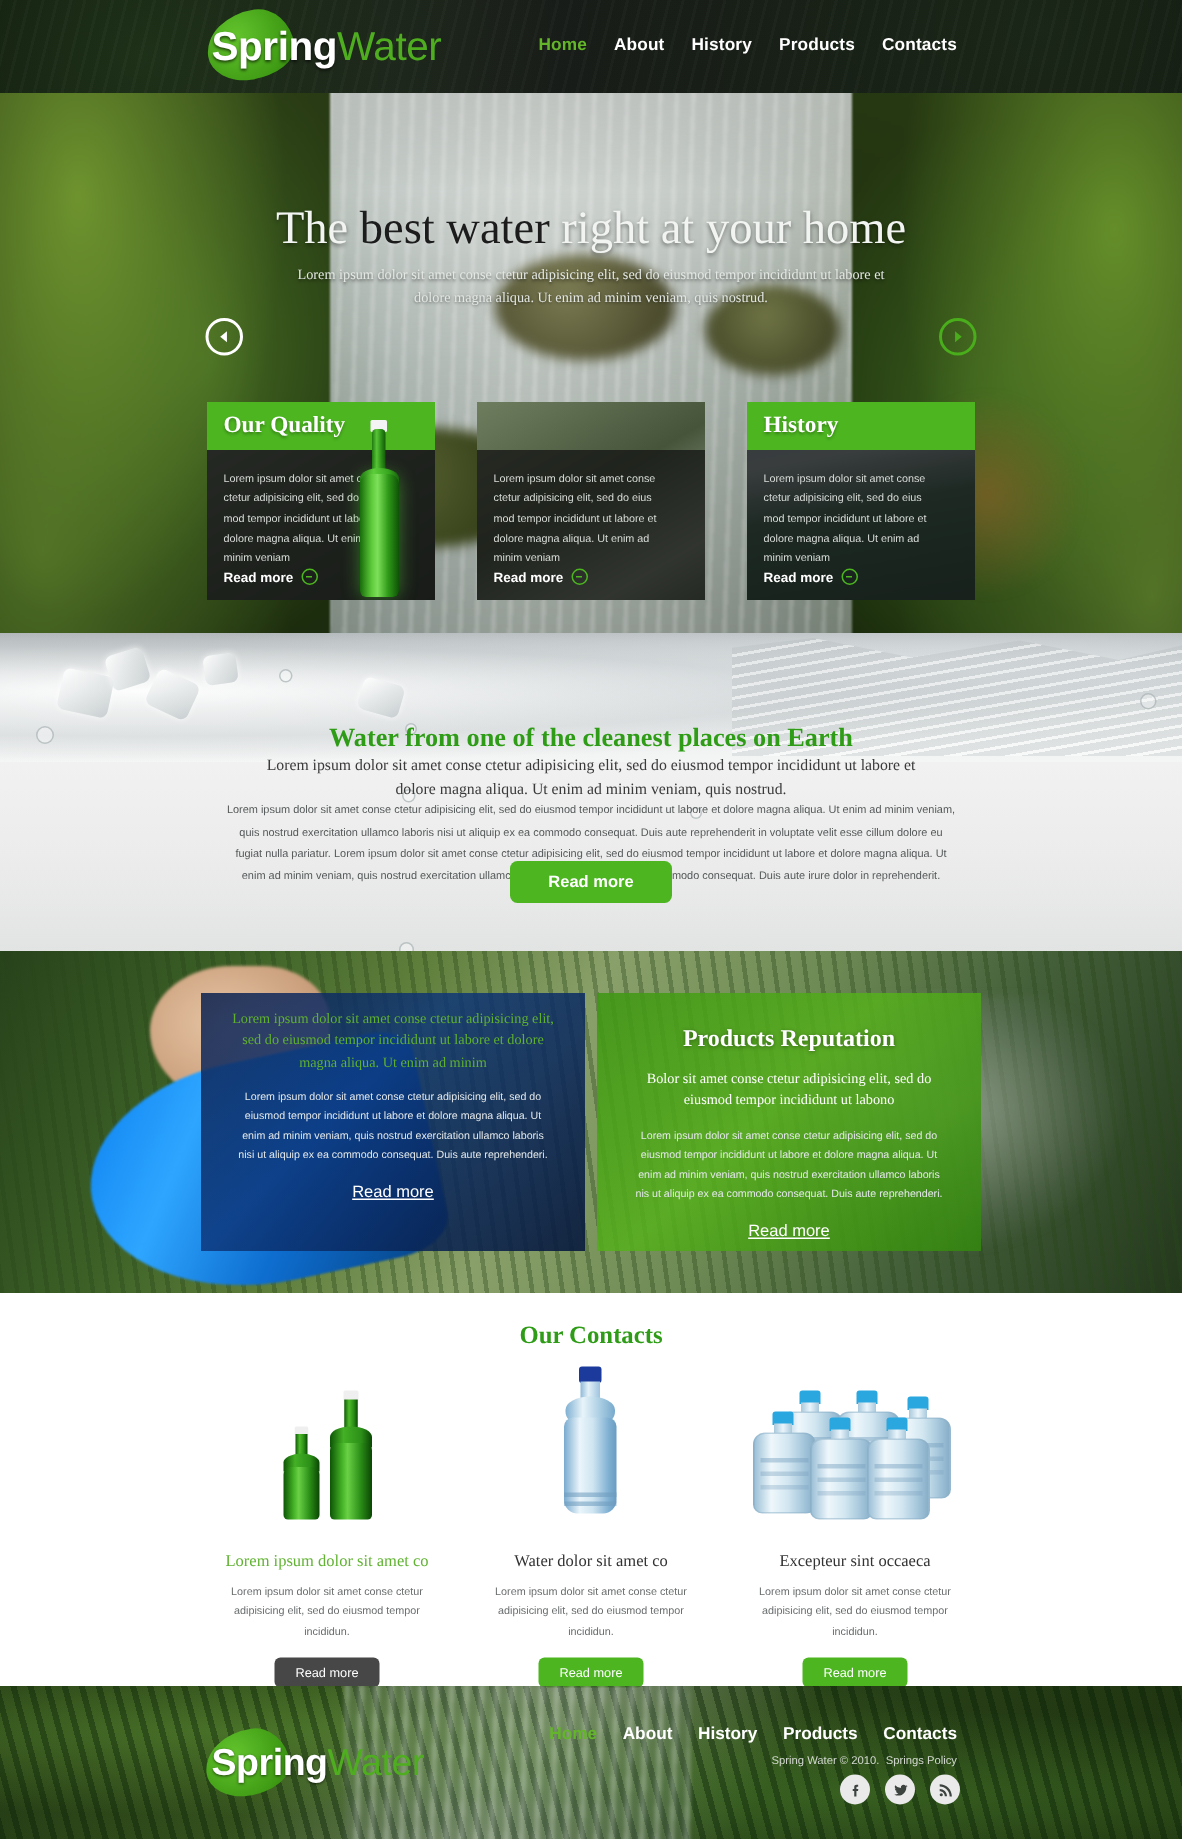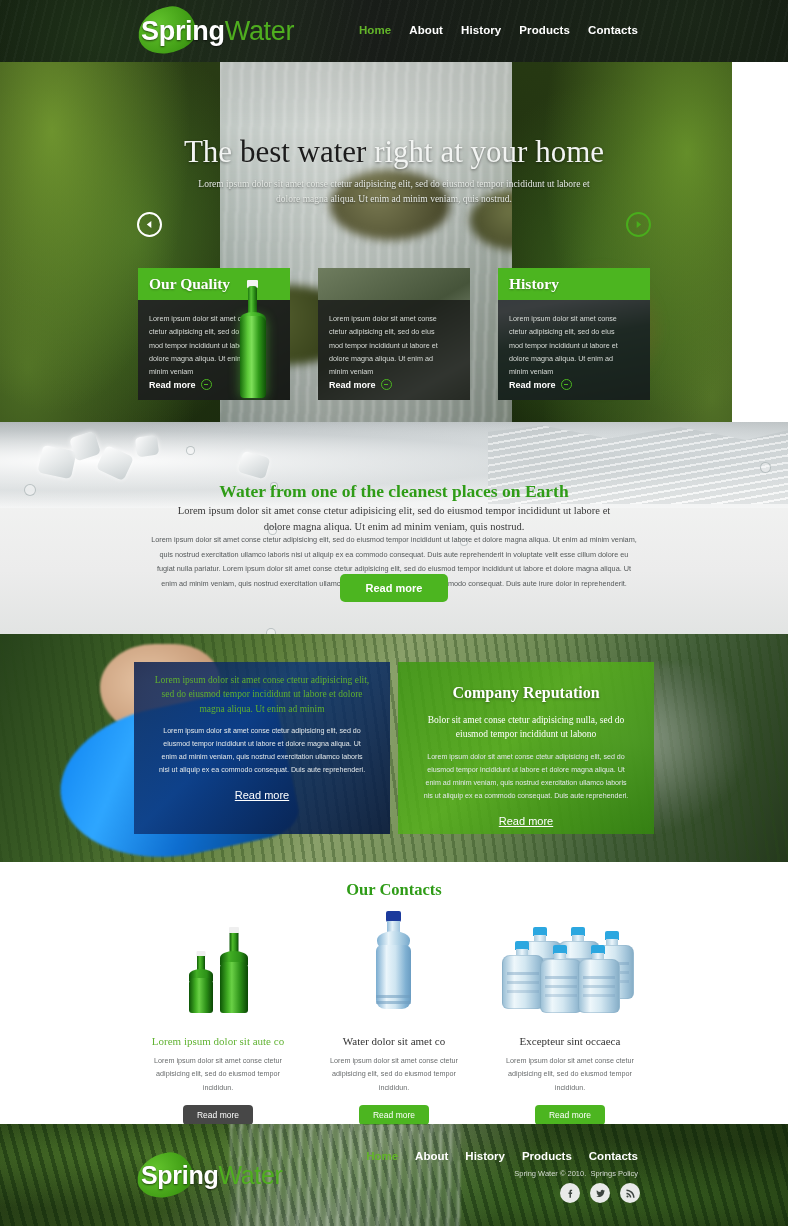--- a/index.html
+++ b/index.html
@@ -43,21 +43,21 @@
 
   .topnav{position:absolute;right:150px;top:24px;display:flex;gap:18px;}
   .topnav a{
     font-size:11.5px;color:#ffffff;text-decoration:none;font-weight:bold;
     letter-spacing:.1px;
   }
   .topnav a.active{color:#63b52a;}
 
   
   .hero{
-    position:absolute;left:0;top:55px;width:732px;height:398px;overflow:hidden;
+    position:absolute;left:0;top:55px;width:788px;height:398px;overflow:hidden;
     background:
       linear-gradient(180deg, rgba(12,18,10,.55) 0%, rgba(0,0,0,0) 18%),
       linear-gradient(90deg,#2e3a22 0%,#435026 9%,#6c7d6a 22%,#a8b2ad 33%,#c6cbc6 44%,#b6bcb6 55%,#8d968c 66%,#5e6b4c 78%,#3e4a2c 88%,#2b3520 100%);
   }
   .hero-falls{
     position:absolute;left:165px;top:-30px;width:460px;height:460px;
     background:
       repeating-linear-gradient(92deg, rgba(255,255,255,.20) 0px, rgba(255,255,255,.20) 3px, rgba(190,200,195,.05) 3px, rgba(190,200,195,.05) 11px),
       linear-gradient(180deg, rgba(235,238,236,.75), rgba(160,170,165,.45) 55%, rgba(90,100,92,.6));
     filter:blur(1.2px);
@@ -483,22 +483,22 @@
       <div class="bluebottle"></div>
     </div>
 
     <div class="panel panel-about">
       <p class="lead">Lorem ipsum dolor sit amet conse ctetur adipisicing elit, sed do eiusmod tempor incididunt ut labore et dolore magna aliqua. Ut enim ad minim</p>
       <p class="body">Lorem ipsum dolor sit amet conse ctetur adipisicing elit, sed do eiusmod tempor incididunt ut labore et dolore magna aliqua. Ut enim ad minim veniam, quis nostrud exercitation ullamco laboris nisi ut aliquip ex ea commodo consequat. Duis aute reprehenderi.</p>
       <a href="#" class="more">Read more</a>
     </div>
 
     <div class="panel panel-rep">
-      <h3>Company Reputation</h3>
-      <p class="lead">Bolor sit amet conse ctetur adipisicing nulla, sed do eiusmod tempor incididunt ut labono</p>
+      <h3>Products Reputation</h3>
+      <p class="lead">Bolor sit amet conse ctetur adipisicing elit, sed do eiusmod tempor incididunt ut labono</p>
       <p class="body">Lorem ipsum dolor sit amet conse ctetur adipisicing elit, sed do eiusmod tempor incididunt ut labore et dolore magna aliqua. Ut enim ad minim veniam, quis nostrud exercitation ullamco laboris nis ut aliquip ex ea commodo consequat. Duis aute reprehenderi.</p>
       <a href="#" class="more">Read more</a>
     </div>
   </div>
 
   <div class="products">
     <h2>Our Contacts</h2>
 
     <div class="prod-row">
 
@@ -510,21 +510,21 @@
             <span class="sh" style="top:18px;width:24px;height:12px;"></span>
             <span class="bd" style="top:27px;width:24px;height:35px;"></span>
           </span>
           <span class="gb" style="width:28px;height:86px;margin-left:7px;">
             <span class="cap" style="top:0;width:10px;height:7px;"></span>
             <span class="nk" style="top:6px;width:9px;height:22px;"></span>
             <span class="sh" style="top:24px;width:28px;height:14px;"></span>
             <span class="bd" style="top:35px;width:28px;height:51px;"></span>
           </span>
         </div>
-        <div class="prod-title green">Lorem ipsum dolor sit aute co</div>
+        <div class="prod-title green">Lorem ipsum dolor sit amet co</div>
         <div class="prod-desc">Lorem ipsum dolor sit amet conse ctetur adipisicing elit, sed do eiusmod tempor incididun.</div>
         <a href="#" class="btn-sm dark">Read more</a>
       </div>
 
       <div class="prod">
         <div class="prod-img">
           <span class="pb">
             <span class="cap"></span>
             <span class="nk"></span>
             <span class="sh"></span>

